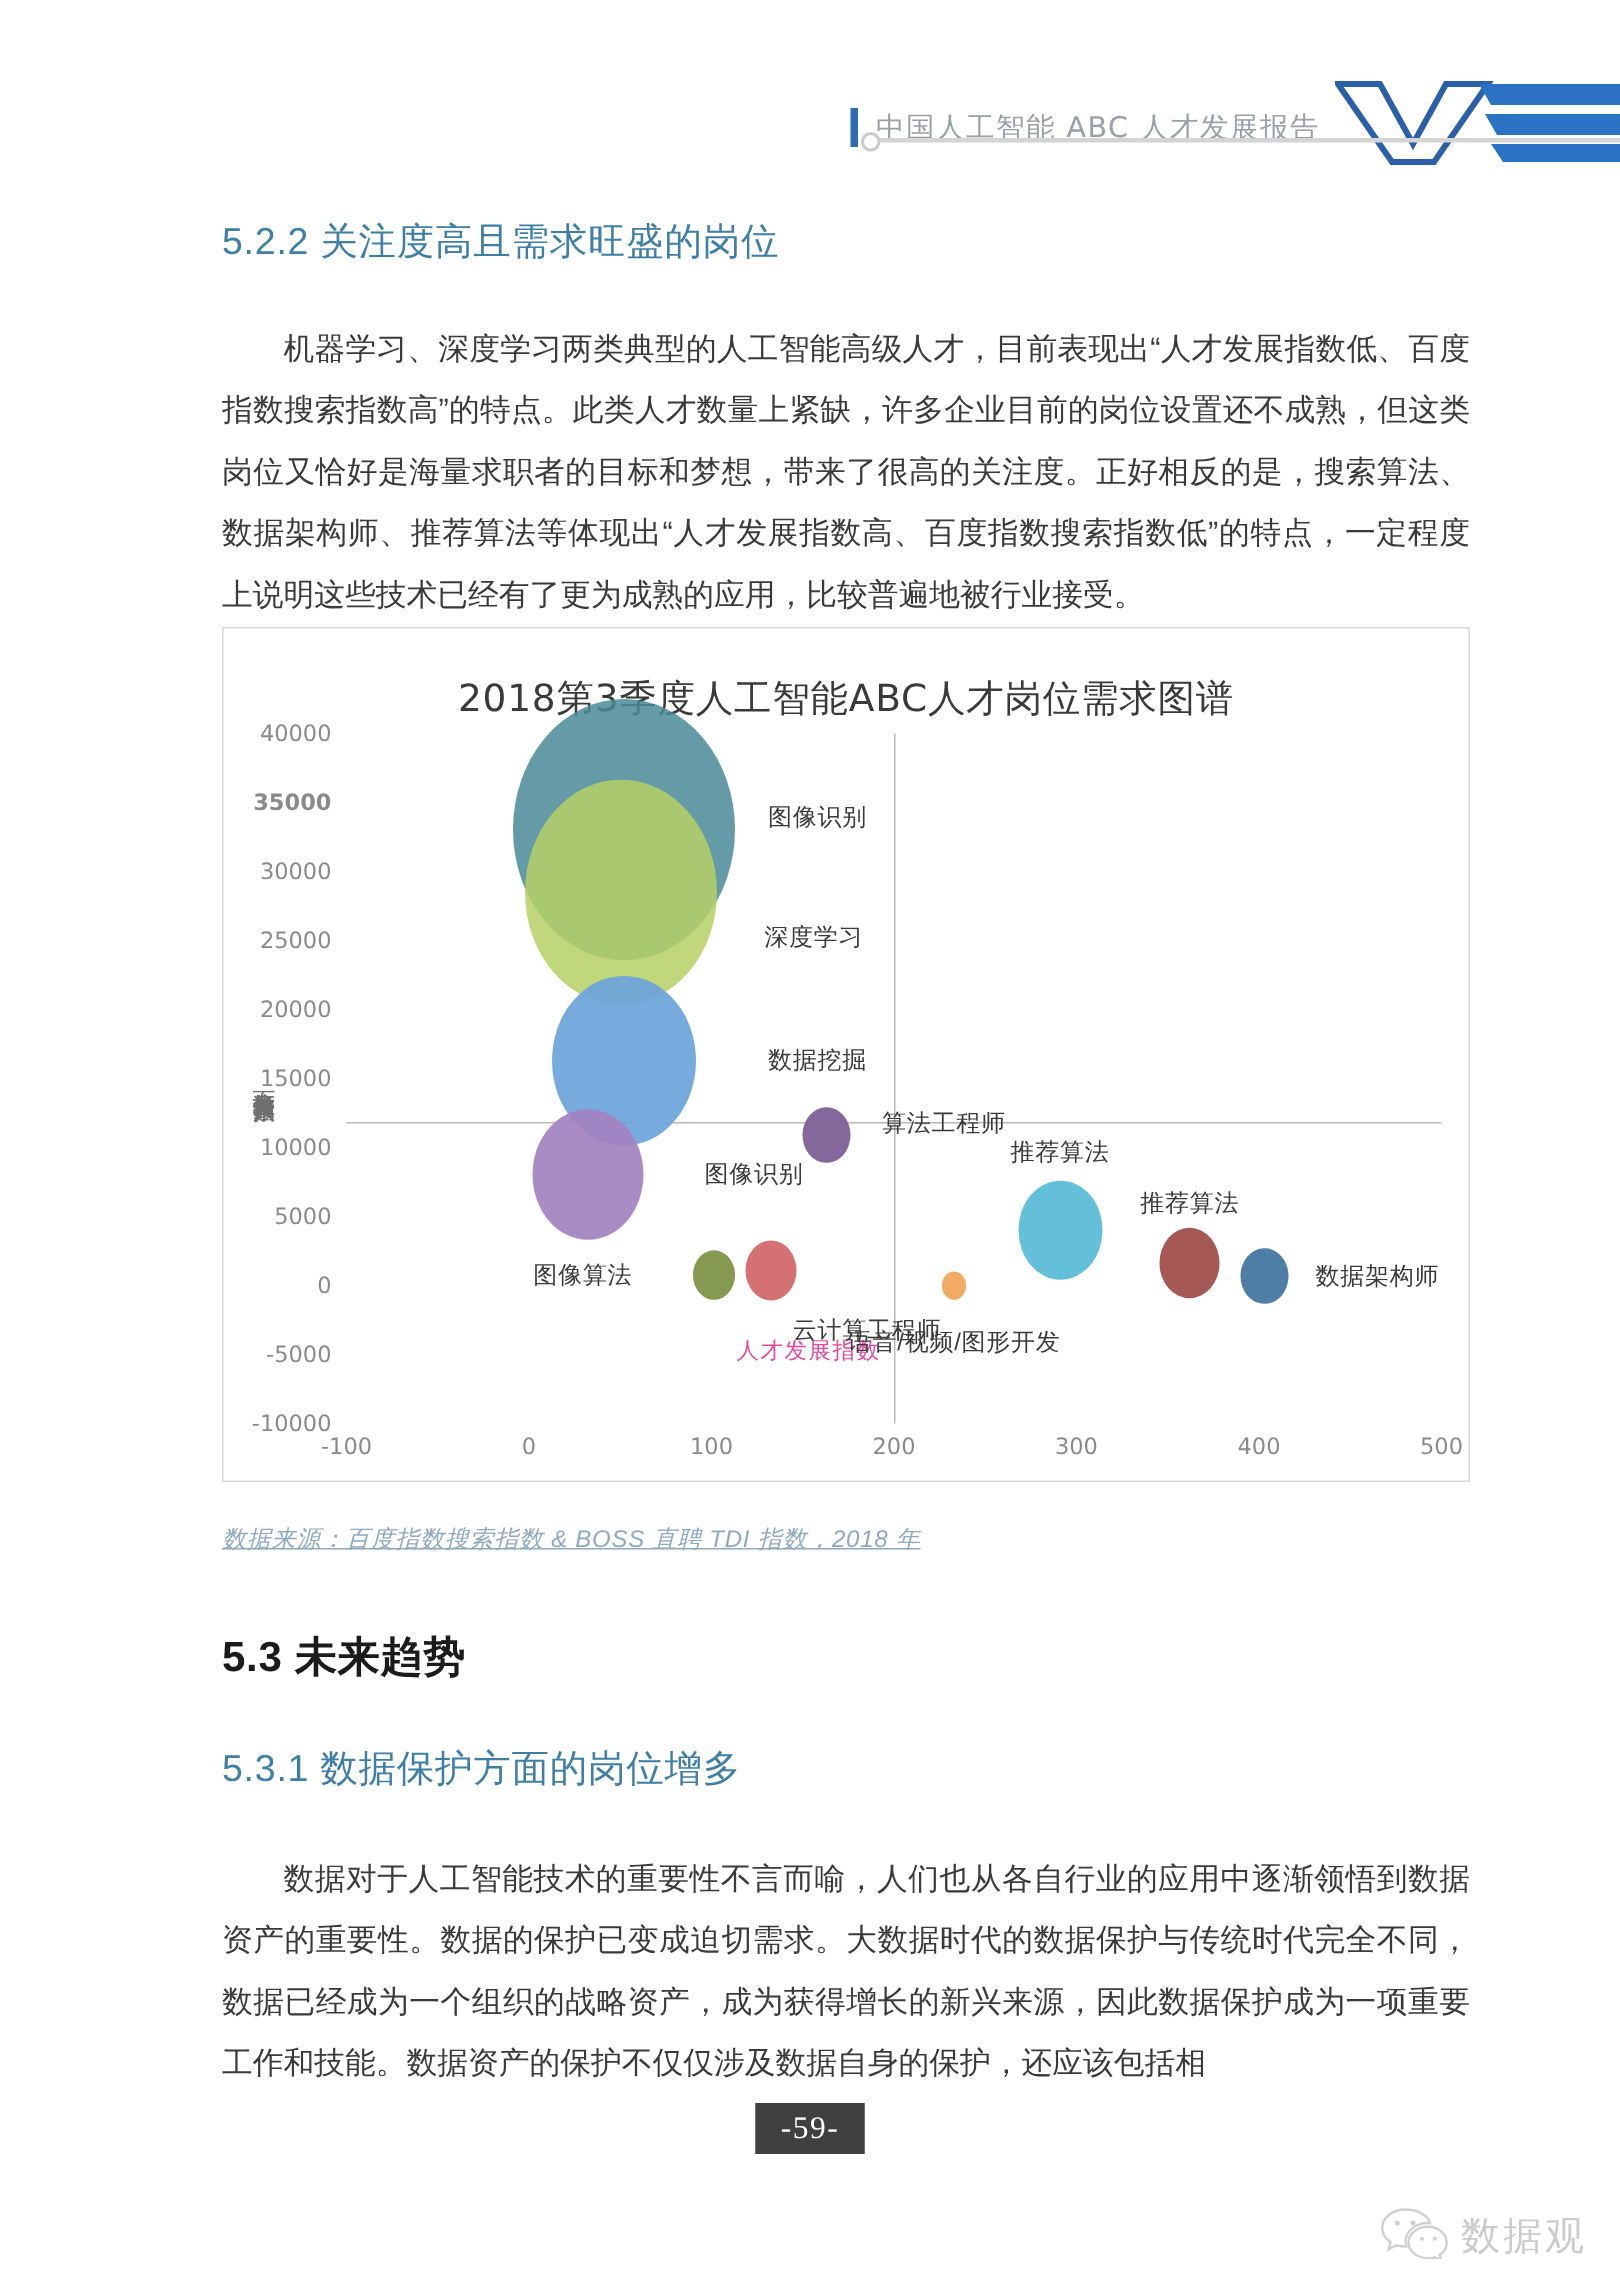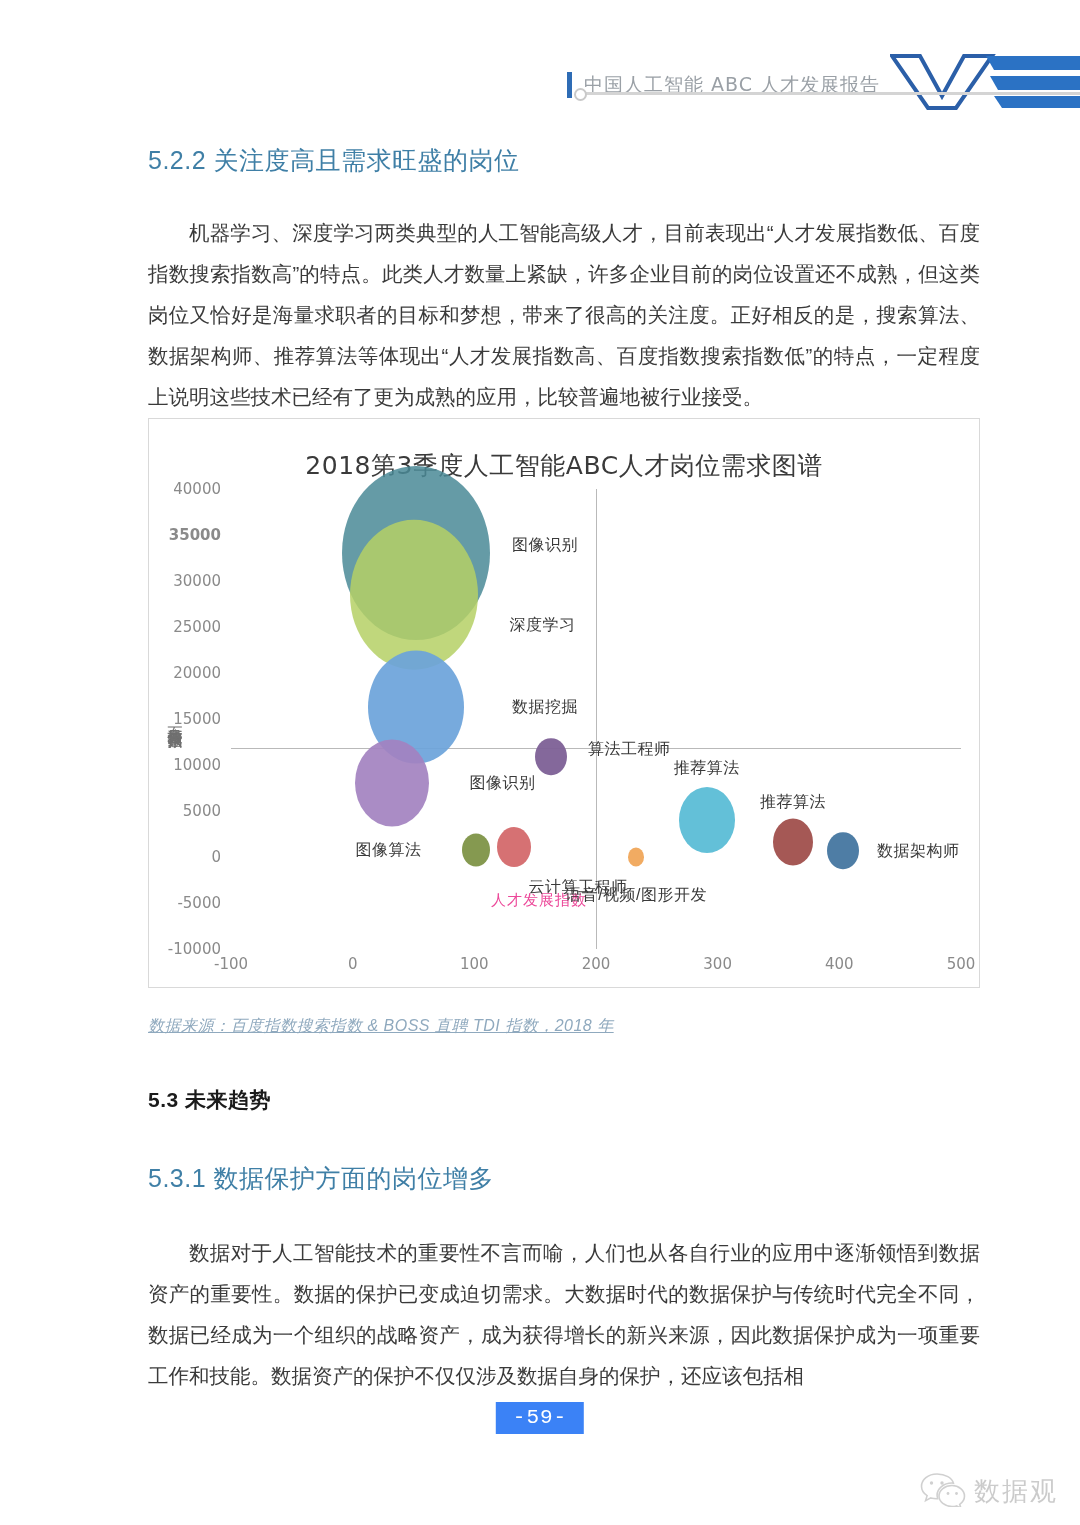--- a/index.html
+++ b/index.html
@@ -25,21 +25,21 @@
   .hdr-dot{
     position:absolute;left:-6px;top:-4px;width:9px;height:9px;border-radius:50%;
     border:2px solid #c9c9c9;background:#fff;
   }
   
   .h3-blue{
     position:absolute;left:148px;font-size:25px;color:#3f7fa6;font-weight:400;
     letter-spacing:.5px;white-space:nowrap;
   }
   .h2-black{
-    position:absolute;left:148px;font-size:21px;color:#1b1b1b;font-weight:bold;
+    position:absolute;left:148px;font-size:28px;color:#1b1b1b;font-weight:bold;
     letter-spacing:.5px;white-space:nowrap;
   }
   
   .para{
     position:absolute;left:148px;width:832px;font-size:20.5px;line-height:41px;
     color:#3a3a3a;text-align:justify;text-justify:inter-ideograph;
     text-indent:2em;
   }
   
   .figure{
@@ -80,23 +80,23 @@
     letter-spacing:.5px;
   }
   
   .source{
     position:absolute;left:148px;font-size:16px;color:#8fa9be;font-style:italic;
     text-decoration:underline;letter-spacing:.5px;white-space:nowrap;
   }
   
   .pagenum{
     position:absolute;left:50%;transform:translateX(-50%);
-    background:#3b82f6;color:#fff;font-size:21px;padding:4px 17px 5px;
+    background:#404040;color:#fff;font-size:21px;padding:4px 17px 5px;
     letter-spacing:1px;
-    font-family:Liberation Mono, monospace;
+    font-family:Liberation Serif, serif;
   }
   .watermark{
     position:absolute;right:22px;bottom:14px;display:flex;align-items:center;
     opacity:.30;
   }
   .wm-text{
     font-size:26px;color:#555;margin-left:8px;letter-spacing:2px;
   }
 </style>
 </head>

